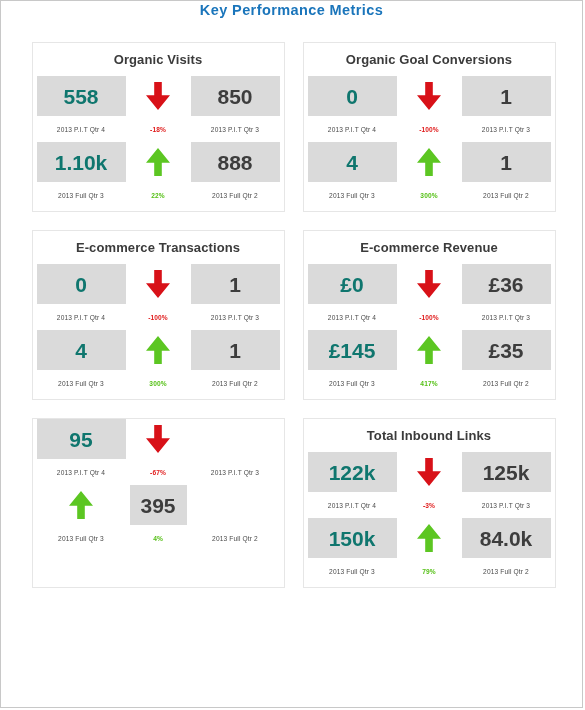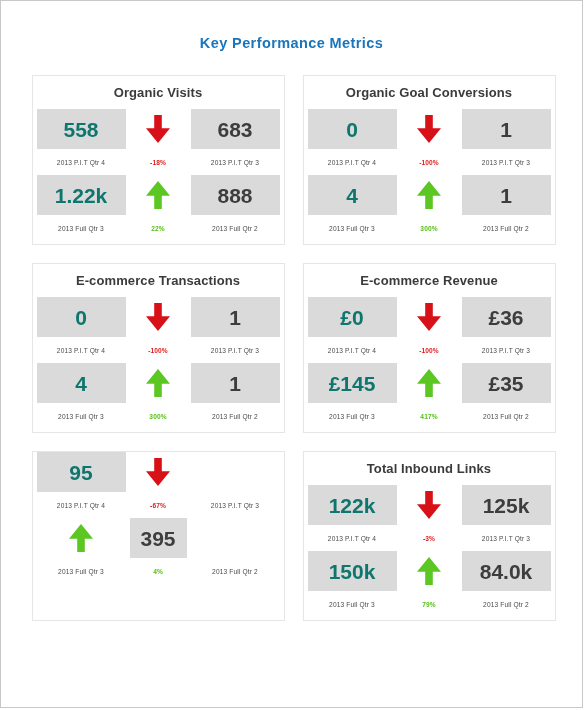--- a/index.html
+++ b/index.html
@@ -23,21 +23,20 @@
     background: #ffffff;
   }
 
   
   .dashboard-title {
     text-align: center;
     color: #1a75bb;
     font-size: 14.5px;
     font-weight: bold;
     letter-spacing: 0.4px;
-    padding-top: 33px;
     padding-bottom: 0;
     line-height: 18px;
   }
 
   
   .panel-grid {
     margin: 0 auto;
     padding-top: 23px;
     width: 520px;
     display: grid;
@@ -139,29 +138,29 @@
   <div class="panel-grid">
       <div class="kpi-panel">
         <div class="panel-title">Organic Visits</div>
         <div class="value-row">
           <div class="value-cell primary">558</div>
           <div class="arrow-cell">
             <svg width="28" height="30" viewBox="0 0 28 30">
               <path d="M10.2 1 H17.8 V14.2 H26 L14 29 L2 14.2 H10.2 Z" fill="#d81118"></path>
             </svg>
           </div>
-          <div class="value-cell secondary">683</div>
+          <div class="value-cell secondary">850</div>
         </div>
         <div class="label-row">
           <div class="label-text">2013 P.I.T Qtr 4</div>
           <div class="delta-text down">-18%</div>
           <div class="label-text">2013 P.I.T Qtr 3</div>
         </div>
         <div class="value-row">
-          <div class="value-cell primary">1.22k</div>
+          <div class="value-cell primary">1.10k</div>
           <div class="arrow-cell">
             <svg width="28" height="30" viewBox="0 0 28 30">
               <path d="M14 1 L26 15.8 H17.8 V29 H10.2 V15.8 H2 Z" fill="#5cc622"></path>
             </svg>
           </div>
           <div class="value-cell secondary">888</div>
         </div>
         <div class="label-row">
           <div class="label-text">2013 Full Qtr 3</div>
           <div class="delta-text up">22%</div>

